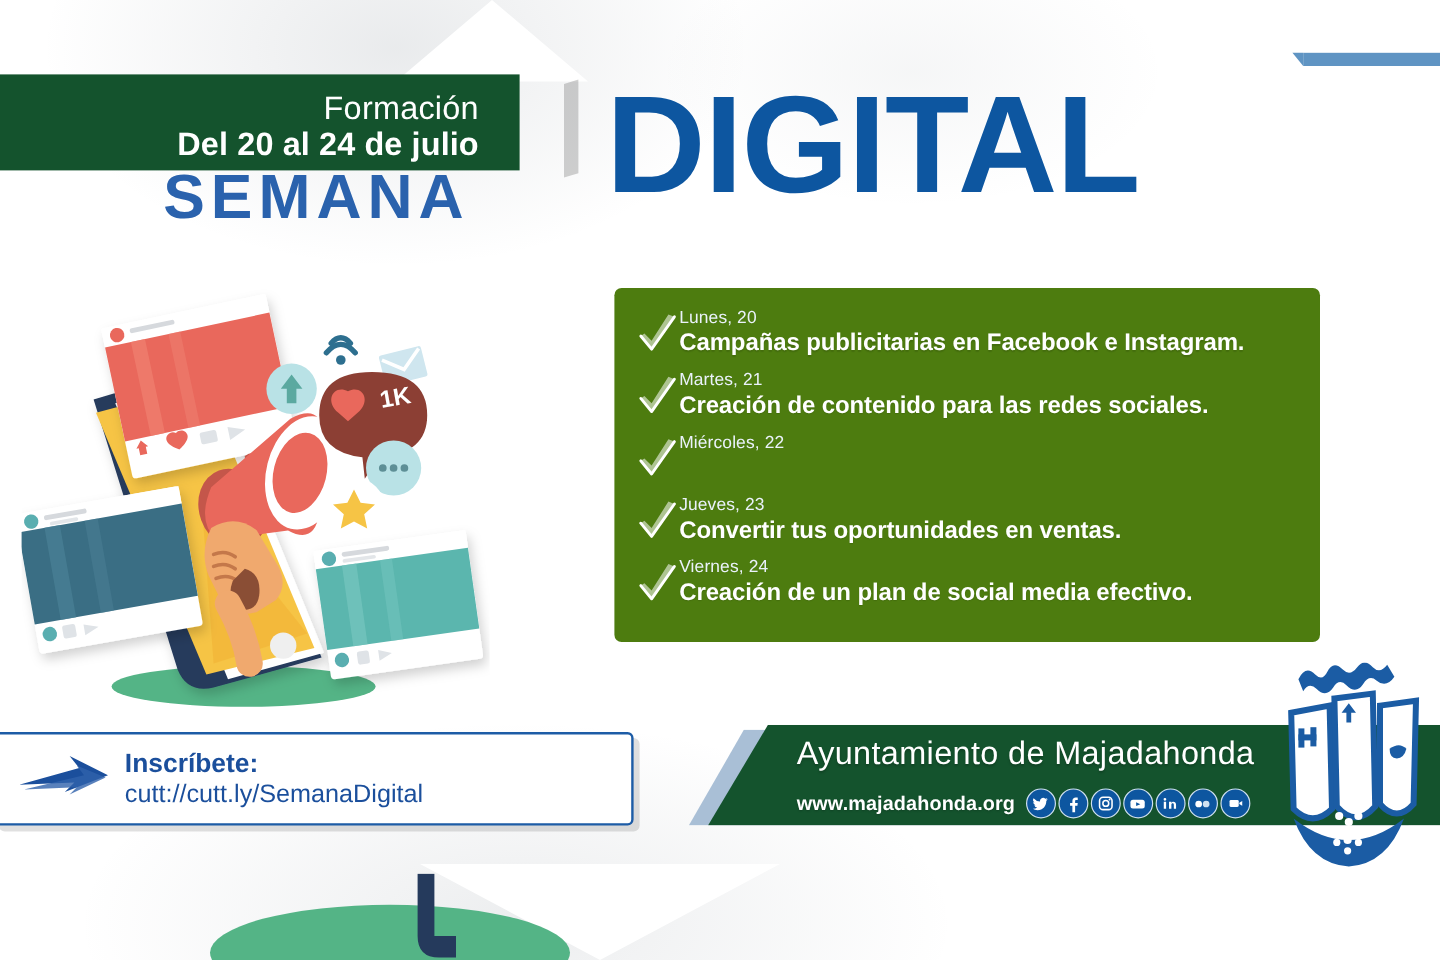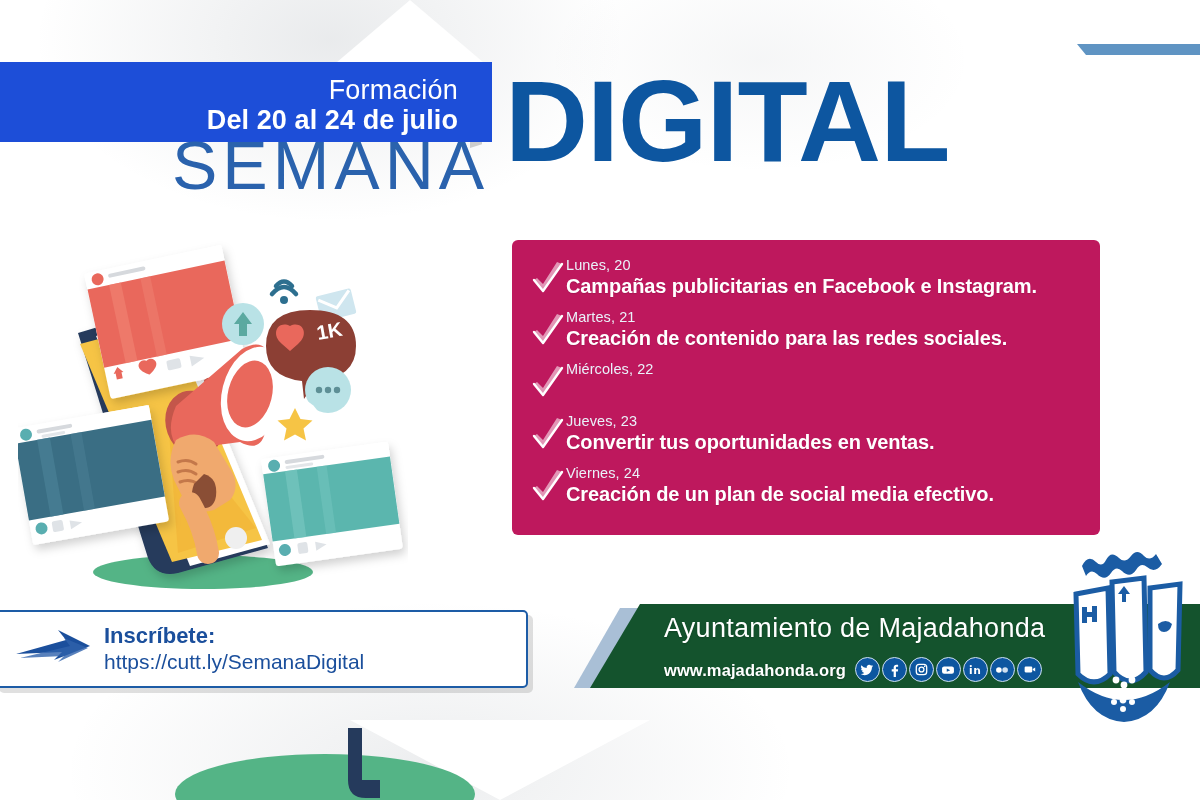--- a/index.html
+++ b/index.html
@@ -21,37 +21,37 @@
   }
   .bg-tri{position:absolute;width:0;height:0;}
   .bg-tri.a{left:330px;top:0;border-left:80px solid transparent;border-right:80px solid transparent;border-bottom:68px solid #fff;}
   .bg-tri.b{left:350px;top:720px;border-left:150px solid transparent;border-right:150px solid transparent;border-top:80px solid #fff;}
 
   
   .accent-bar{position:absolute;left:1086px;top:44px;width:114px;height:11px;background:#5f94c3;}
   .accent-bar:after{content:"";position:absolute;left:-9px;top:0;border-top:11px solid #5f94c3;border-left:9px solid transparent;width:0;height:0;}
 
   
-  .ribbon{position:absolute;left:0;top:62px;width:492px;height:80px;background:#1d4ed8;}
+  .ribbon{position:absolute;left:0;top:62px;width:433px;height:80px;background:#14532d;}
   .ribbon-shadow{position:absolute;left:470px;top:70px;width:12px;height:78px;background:rgba(0,0,0,.18);
      transform:skewY(-17deg);transform-origin:left top;}
   .ribbon-inner{position:absolute;left:0;top:0;right:0;bottom:0;padding:6px 34px 0 0;
      display:flex;flex-direction:column;align-items:flex-end;justify-content:center;}
   .formacion{color:#ffffff;font-size:27px;line-height:30px;font-weight:400;letter-spacing:.2px;}
   .fechas{color:#ffffff;font-size:27px;line-height:30px;font-weight:bold;letter-spacing:.1px;}
 
   
-  .semana{position:absolute;left:136px;top:128px;font-size:68px;line-height:74px;
-     color:#2a62ad;font-weight:400;letter-spacing:5px;white-space:nowrap;margin-left:36px;}
+  .semana{position:absolute;left:136px;top:128px;font-size:52px;line-height:74px;
+     color:#2a62ad;font-weight:700;letter-spacing:5px;white-space:nowrap;}
   .digital{position:absolute;left:505px;top:62px;font-size:115px;line-height:118px;
      color:#0d56a0;font-weight:bold;letter-spacing:-1px;white-space:nowrap;}
 
   
   .schedule{position:absolute;left:512px;top:240px;width:588px;height:295px;
-     background:#be185d;border-radius:6px;padding:14px 16px 10px 18px;box-sizing:border-box;}
+     background:#4d7c0f;border-radius:6px;padding:14px 16px 10px 18px;box-sizing:border-box;}
   .sched-row{display:flex;align-items:flex-start;margin-bottom:6px;}
   .check{width:36px;height:42px;flex:none;position:relative;margin-top:4px;}
   .check svg{position:absolute;left:0;top:0;}
   .sched-txt{padding-top:2px;}
   .sched-day{color:#eaf2fa;font-size:14.5px;line-height:17px;font-weight:400;letter-spacing:.1px;}
   .sched-topic{color:#ffffff;font-size:20px;line-height:25px;font-weight:bold;letter-spacing:-.1px;
      text-shadow:0 1px 1px rgba(0,0,0,.12);}
 
   
   .register{position:absolute;left:-6px;top:610px;width:534px;height:78px;background:#ffffff;
@@ -291,21 +291,21 @@
 
   <div class="register">
     <span class="arrow">
       <svg width="80" height="42" viewBox="0 0 80 42">
         <path d="M2 26 L52 12 L44 2 L76 18 L40 32 L48 24 Z" fill="#1b4f9c"></path>
         <path d="M6 30 L56 18 L50 10 L74 20 L44 34 L50 28 Z" fill="#2f62ab" opacity=".8"></path>
       </svg>
     </span>
     <span class="reg-txt">
       <span class="reg-label">Inscríbete:</span><br>
-      <span class="reg-url">https://cutt.ly/SemanaDigital</span>
+      <span class="reg-url">cutt://cutt.ly/SemanaDigital</span>
     </span>
   </div>
 
   <div class="footer-wrap">
     <div class="footer-ghost"></div>
     <div class="footer">
       <div class="ayto">Ayuntamiento de Majadahonda</div>
       <div class="foot-row2">
         <span class="web">www.majadahonda.org</span>
         <span class="socials">

